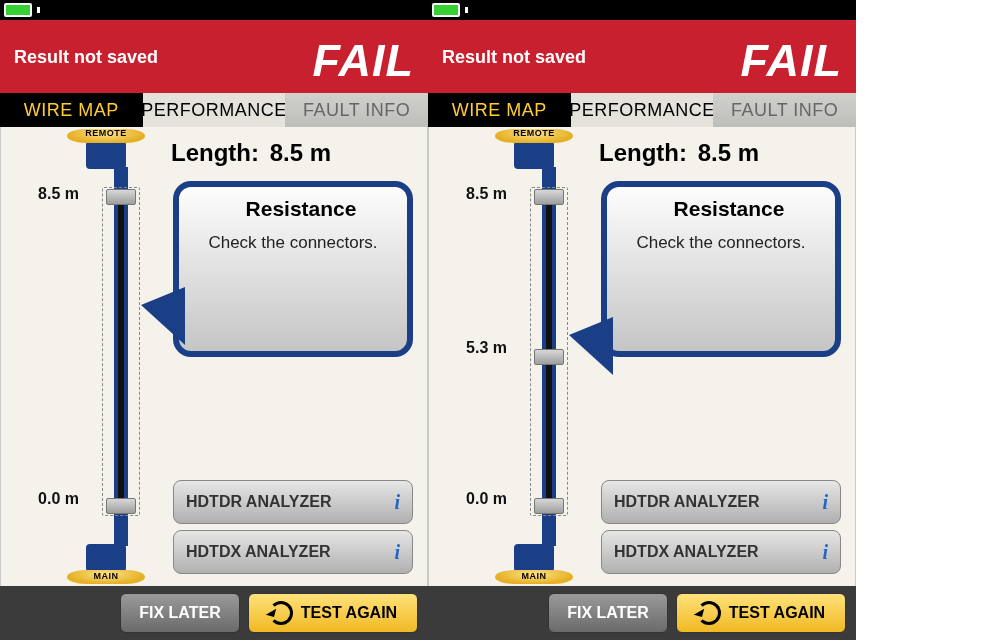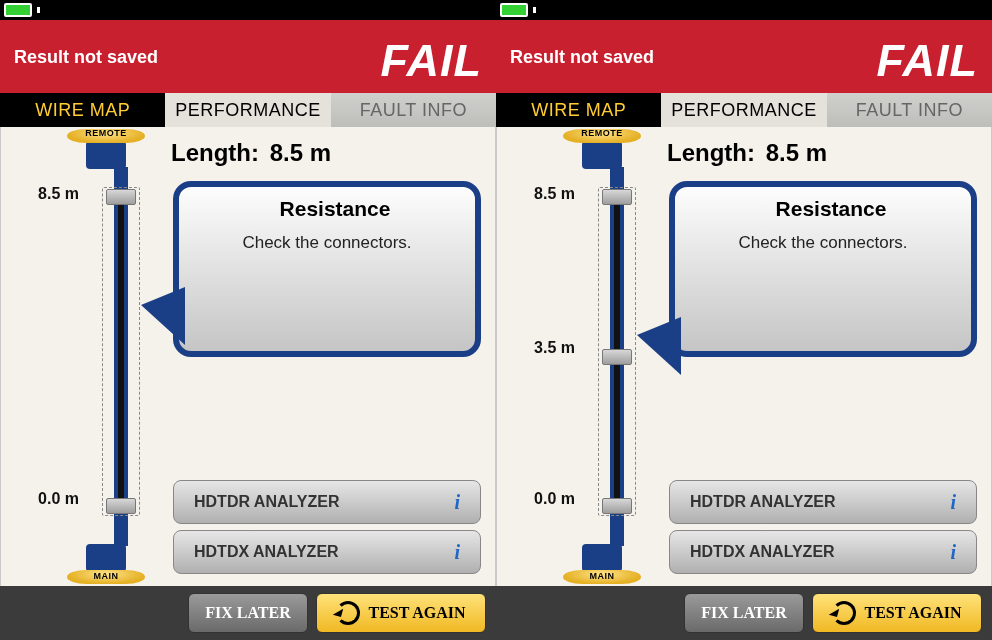--- a/index.html
+++ b/index.html
@@ -3,21 +3,21 @@
 <meta charset="utf-8">
 <style>
   * { box-sizing: border-box; margin: 0; padding: 0; }
   body {
     width: 992px; height: 640px;
     background: #fff;
     font-family: Arial, Helvetica, sans-serif;
     display: flex; gap: 0;
   }
   .device {
-    width: 496px; height: 640px;
+    width: 428px; height: 640px;
     display: flex; flex-direction: column;
     position: relative;
   }
   
   .statusbar {
     height: 20px; background: #000;
     display: flex; align-items: center;
     padding: 0 4px;
   }
   .battery {
@@ -143,38 +143,38 @@
     border-bottom: 40px solid transparent;
     border-right: 44px solid #1b3f87;
   }
   
   .analyzer {
     position: absolute; left: 172px; right: 14px;
     height: 44px;
     background: linear-gradient(#e6e6e6,#b0b0b0);
     border: 1px solid #888; border-radius: 8px;
     display: flex; align-items: center;
-    padding: 0 20px;
+    padding: 0 12px;
     font-weight: 700; font-size: 16px; color: #333;
     justify-content: space-between;
   }
   .info-i {
     font-family: Georgia, serif; font-style: italic; font-weight: 700;
     font-size: 20px; color: #2066c4;
   }
   
   .bottombar {
     height: 54px; background: #3b3b3b;
     display: flex; align-items: center; justify-content: flex-end;
     gap: 8px; padding: 0 10px;
   }
   .btn {
     height: 40px; border-radius: 6px; display: flex; align-items: center;
     justify-content: center; font-weight: 800; font-size: 16px;
-    padding: 0 14px; border: 1px solid #333; font-family: Liberation Serif, serif;
+    padding: 0 14px; border: 1px solid #333;
   }
   .btn-fix {
     background: linear-gradient(#9a9a9a,#6a6a6a); color: #fff; width: 120px;
   }
   .btn-test {
     background: linear-gradient(#ffe27a,#f0b823); color: #000; width: 170px;
     gap: 8px;
   }
   .retry-icon {
     width: 24px; height: 24px; border: 3px solid #000; border-radius: 50%;
@@ -297,21 +297,21 @@
     <div class="cable-col">
       <div class="cable-trunk"></div>
       <div class="dashed-span" style="top:20px; bottom:30px;">
         <div class="inner-cable"></div>
       </div>
       <div class="conn" style="top:22px;"></div>
       <div class="conn" style="top:50%; transform:translate(-50%,-50%);"></div>
       <div class="conn" style="bottom:32px;"></div>
     </div>
     <div class="dist-label" style="top:58px;">8.5 m</div>
-    <div class="dist-label" style="top:212px;">3.5 m</div>
+    <div class="dist-label" style="top:212px;">5.3 m</div>
     <div class="dist-label" style="bottom:78px;">0.0 m</div>
 
     <div class="callout">
       <div class="callout-tail" style="top:130px;"></div>
       <div class="callout-title">Resistance</div>
       <div class="callout-msg">Check the connectors.</div>
     </div>
 
     <div class="analyzer" style="bottom:62px;">
       <span>HDTDR ANALYZER</span>

